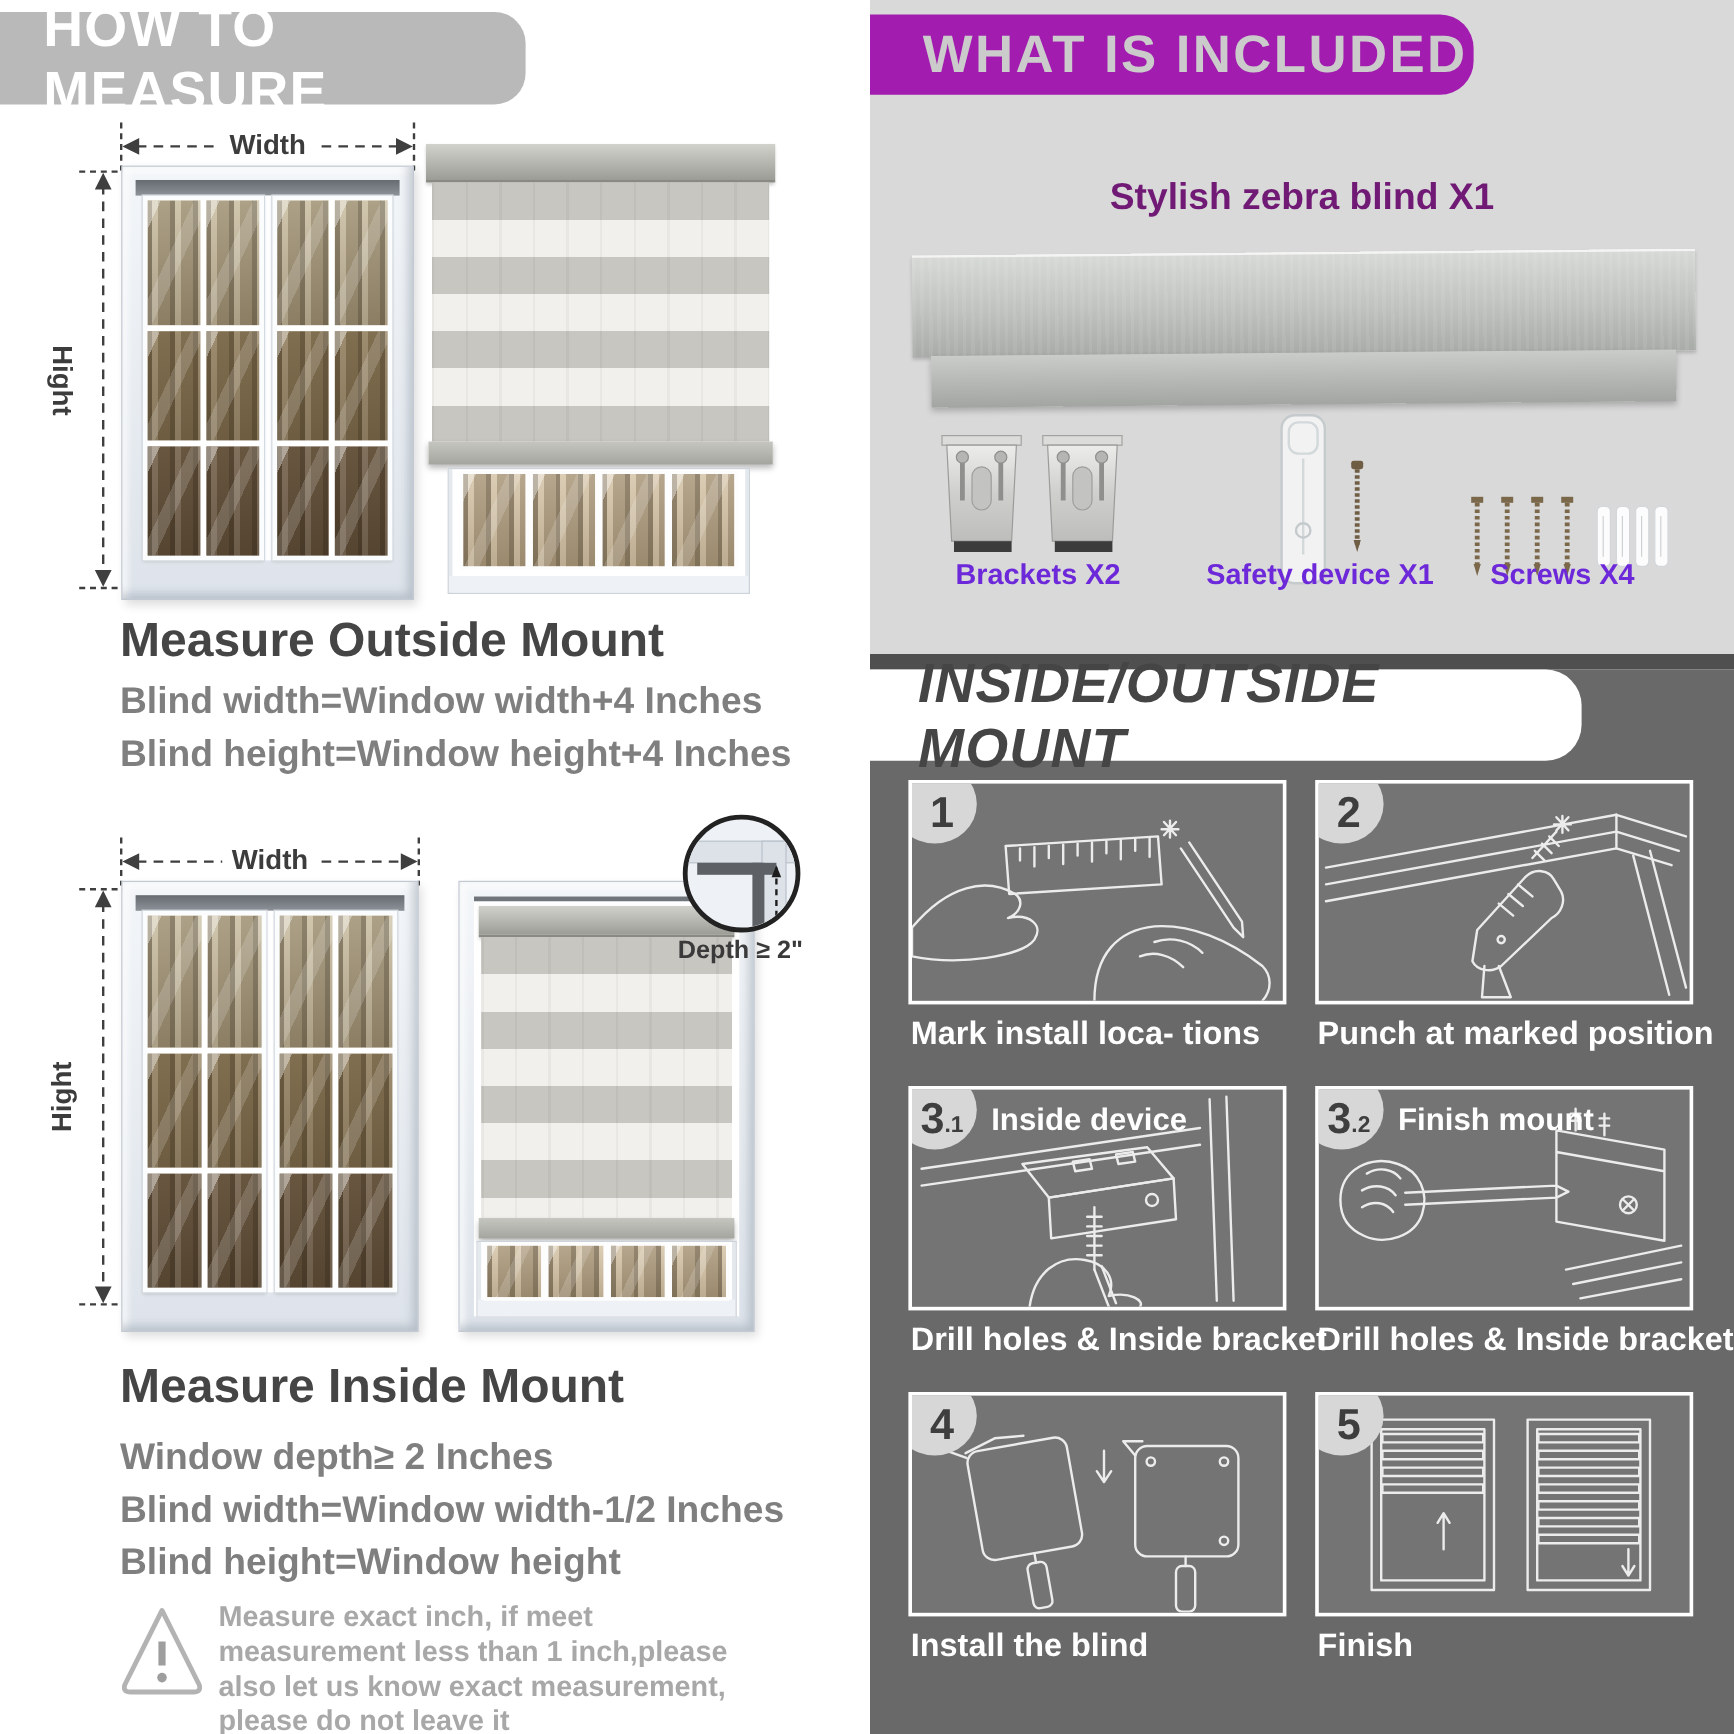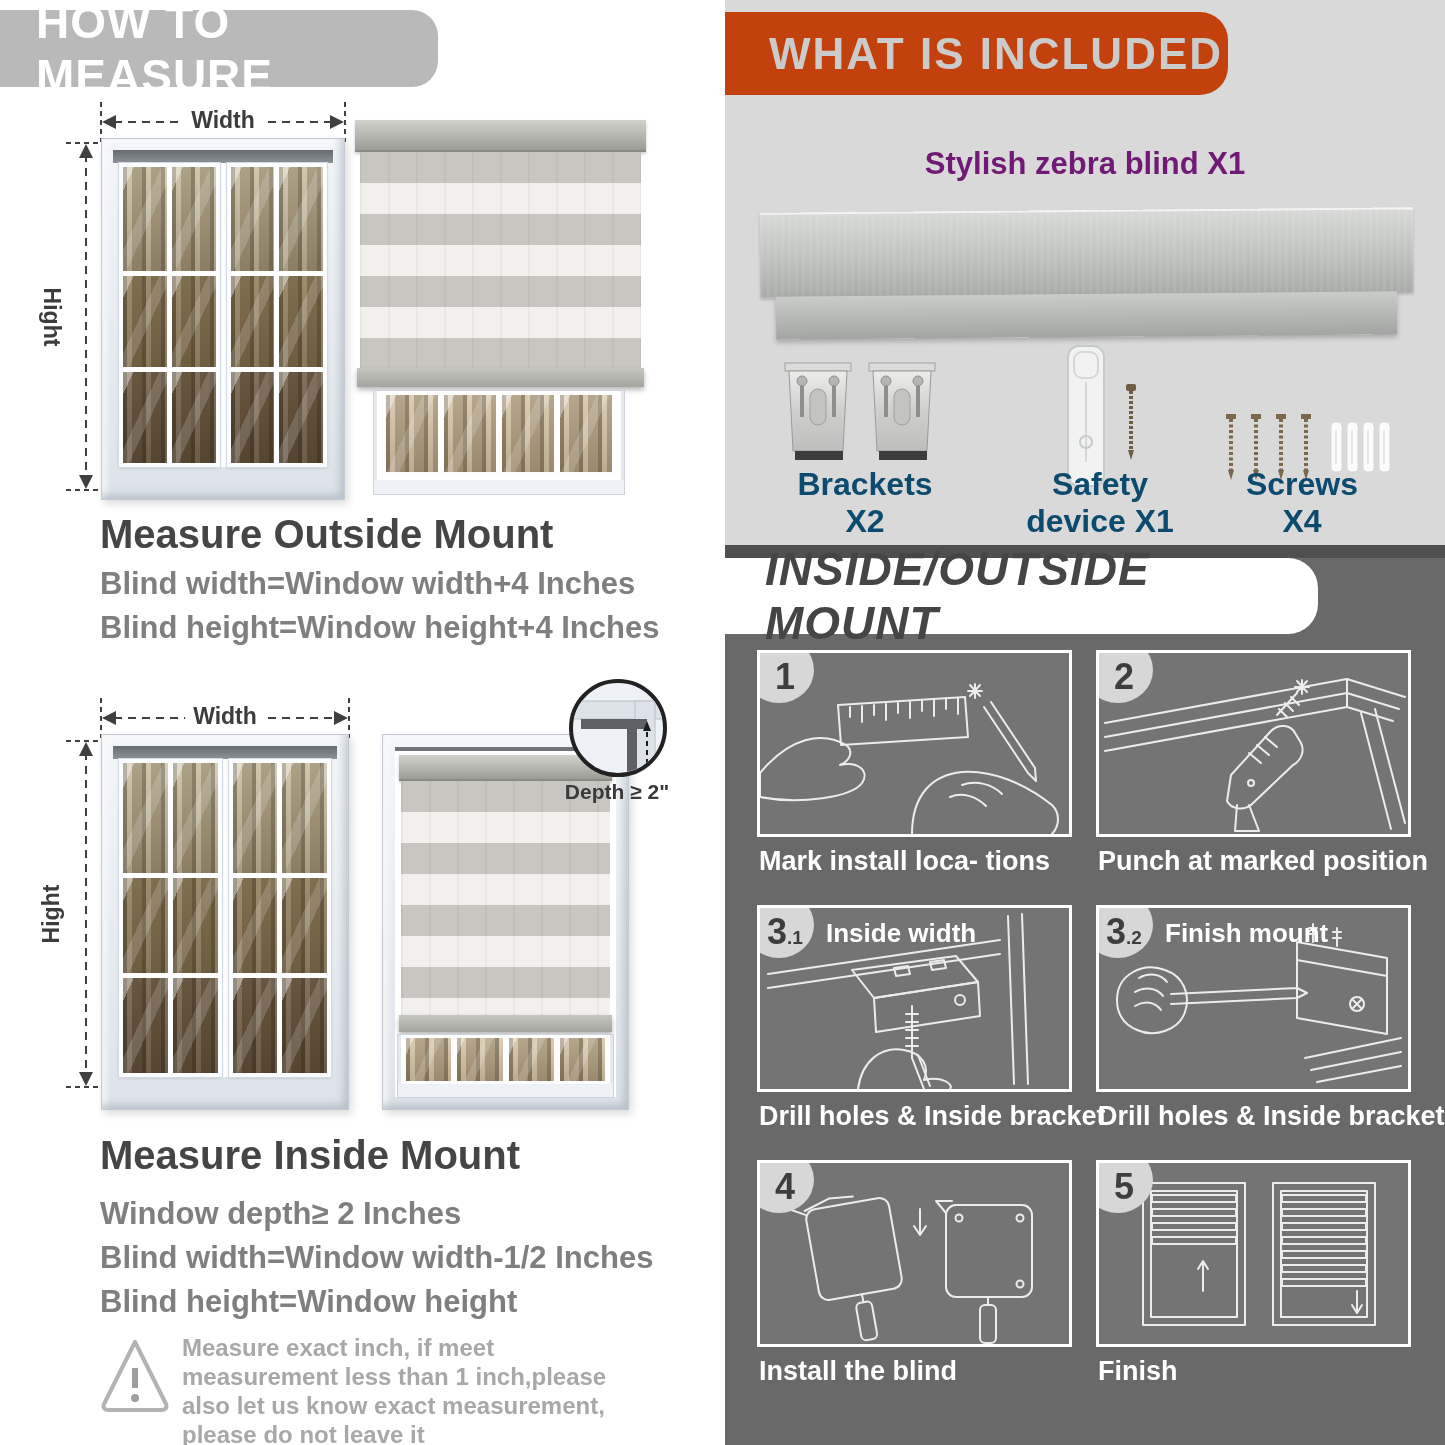--- a/index.html
+++ b/index.html
@@ -65,33 +65,33 @@
 
   .mag{position:absolute;width:98px;height:98px;border-radius:50%;border:4px solid #222;
     background:#eef1f5;overflow:hidden;z-index:6;}
   .depth-label{position:absolute;font-size:21px;font-weight:700;color:#3a3a3a;}
 
   .warn-text{position:absolute;left:182px;top:1333px;width:470px;font-size:24px;font-weight:600;
     color:#a8a8a8;line-height:29px;}
 
   
   .rt-light{position:absolute;left:725px;top:0;width:720px;height:545px;background:#d9d9d9;}
-  .rt-banner1{position:absolute;left:0;top:12px;width:503px;height:83px;background:#c2410c;
+  .rt-banner1{position:absolute;left:0;top:12px;width:503px;height:67px;background:#a21caf;
     border-radius:0 28px 28px 0;display:flex;align-items:center;padding-left:44px;}
   .rt-banner1 span{font-size:44px;font-weight:700;color:#cbcbcb;letter-spacing:2px;}
   .rt-product{position:absolute;left:0;top:146px;width:100%;text-align:center;
     font-size:31px;font-weight:700;color:#701a75;}
   .hr-top{position:absolute;left:35px;top:210px;width:653px;height:85px;transform:rotate(-0.5deg);
     background:linear-gradient(180deg,#d8dad7 0%,#bfc2bf 55%,#a8aba8 100%);
     box-shadow:inset 0 2px 0 rgba(255,255,255,.7),0 2px 3px rgba(0,0,0,.18);}
   .hr-top::after{content:"";position:absolute;inset:0;
     background:repeating-linear-gradient(90deg,rgba(255,255,255,.07) 0 3px,transparent 3px 7px);}
   .hr-bot{position:absolute;left:51px;top:294px;width:621px;height:43px;transform:rotate(-0.5deg);
     background:linear-gradient(180deg,#c9ccc9,#a2a5a2);box-shadow:0 3px 5px rgba(0,0,0,.22);}
-  .inc-label{position:absolute;top:466px;font-size:32px;font-weight:700;color:#0c4a6e;text-align:center;}
+  .inc-label{position:absolute;top:466px;font-size:24px;font-weight:700;color:#6d28d9;text-align:center;}
 
   .dark-line{position:absolute;left:725px;top:545px;width:720px;height:13px;background:#4f4f4f;}
   .rt-dark{position:absolute;left:725px;top:558px;width:720px;height:887px;background:#696969;}
   .rt-banner2{position:absolute;left:0;top:0;width:593px;height:76px;background:#fff;
     border-radius:0 30px 30px 0;display:flex;align-items:center;padding-left:40px;}
   .rt-banner2 span{font-size:46px;font-weight:700;color:#454545;letter-spacing:1px;font-style:italic;}
 
   .panel{position:absolute;width:315px;height:187px;border:3px solid #fff;background:#747474;overflow:hidden;}
   .badge{position:absolute;left:-16px;top:-16px;width:70px;height:66px;border-radius:50%;
     background:#d7d7d7;display:flex;align-items:center;justify-content:center;padding:14px 0 0 12px;}
@@ -405,21 +405,21 @@
         <path d="M114,90 L218,74 L220,108 L116,124 Z"></path>
         <circle cx="200" cy="92" r="5"></circle>
         <path d="M152,98 V150 M146,106 h12 M146,114 h12 M146,122 h12 M146,130 h12 M146,138 h12"></path>
         <path d="M152,150 L164,181 M158,147 L170,178"></path>
         <path d="M98,181 C102,152 122,138 144,142 C162,145 170,158 164,172 C182,168 194,176 190,181"></path>
       </svg>
       <div class="badge" data-name="step-badge">
           <span class="n">3</span>
           <span class="s">.1</span>
         </div>
-      <div class="ptitle" data-name="step-title">Inside width</div>
+      <div class="ptitle" data-name="step-title">Inside device</div>
     </div>
     <div class="caption" style="left:34px;top:543px;" data-name="step-caption">Drill holes &amp;  Inside bracket</div>
 
     <div class="panel" style="left:371px;top:347px;" data-name="step-panel-3-2">
       <svg class="art" viewBox="0 0 309 181" data-name="outside-bracket-illustration">
         <path d="M198,34 L288,50 L288,126 L198,110 Z M198,52 L288,68"></path>
         <circle cx="258" cy="96" r="7"></circle>
         <path d="M254,92 l8,8 M262,92 l-8,8"></path>
         <path d="M214,34 V16 M210,20 h8 M210,26 h8 M238,38 V20 M234,24 h8 M234,30 h8"></path>
         <path d="M72,86 L198,80 M72,96 L198,90 M198,80 L208,85 L198,90"></path>

